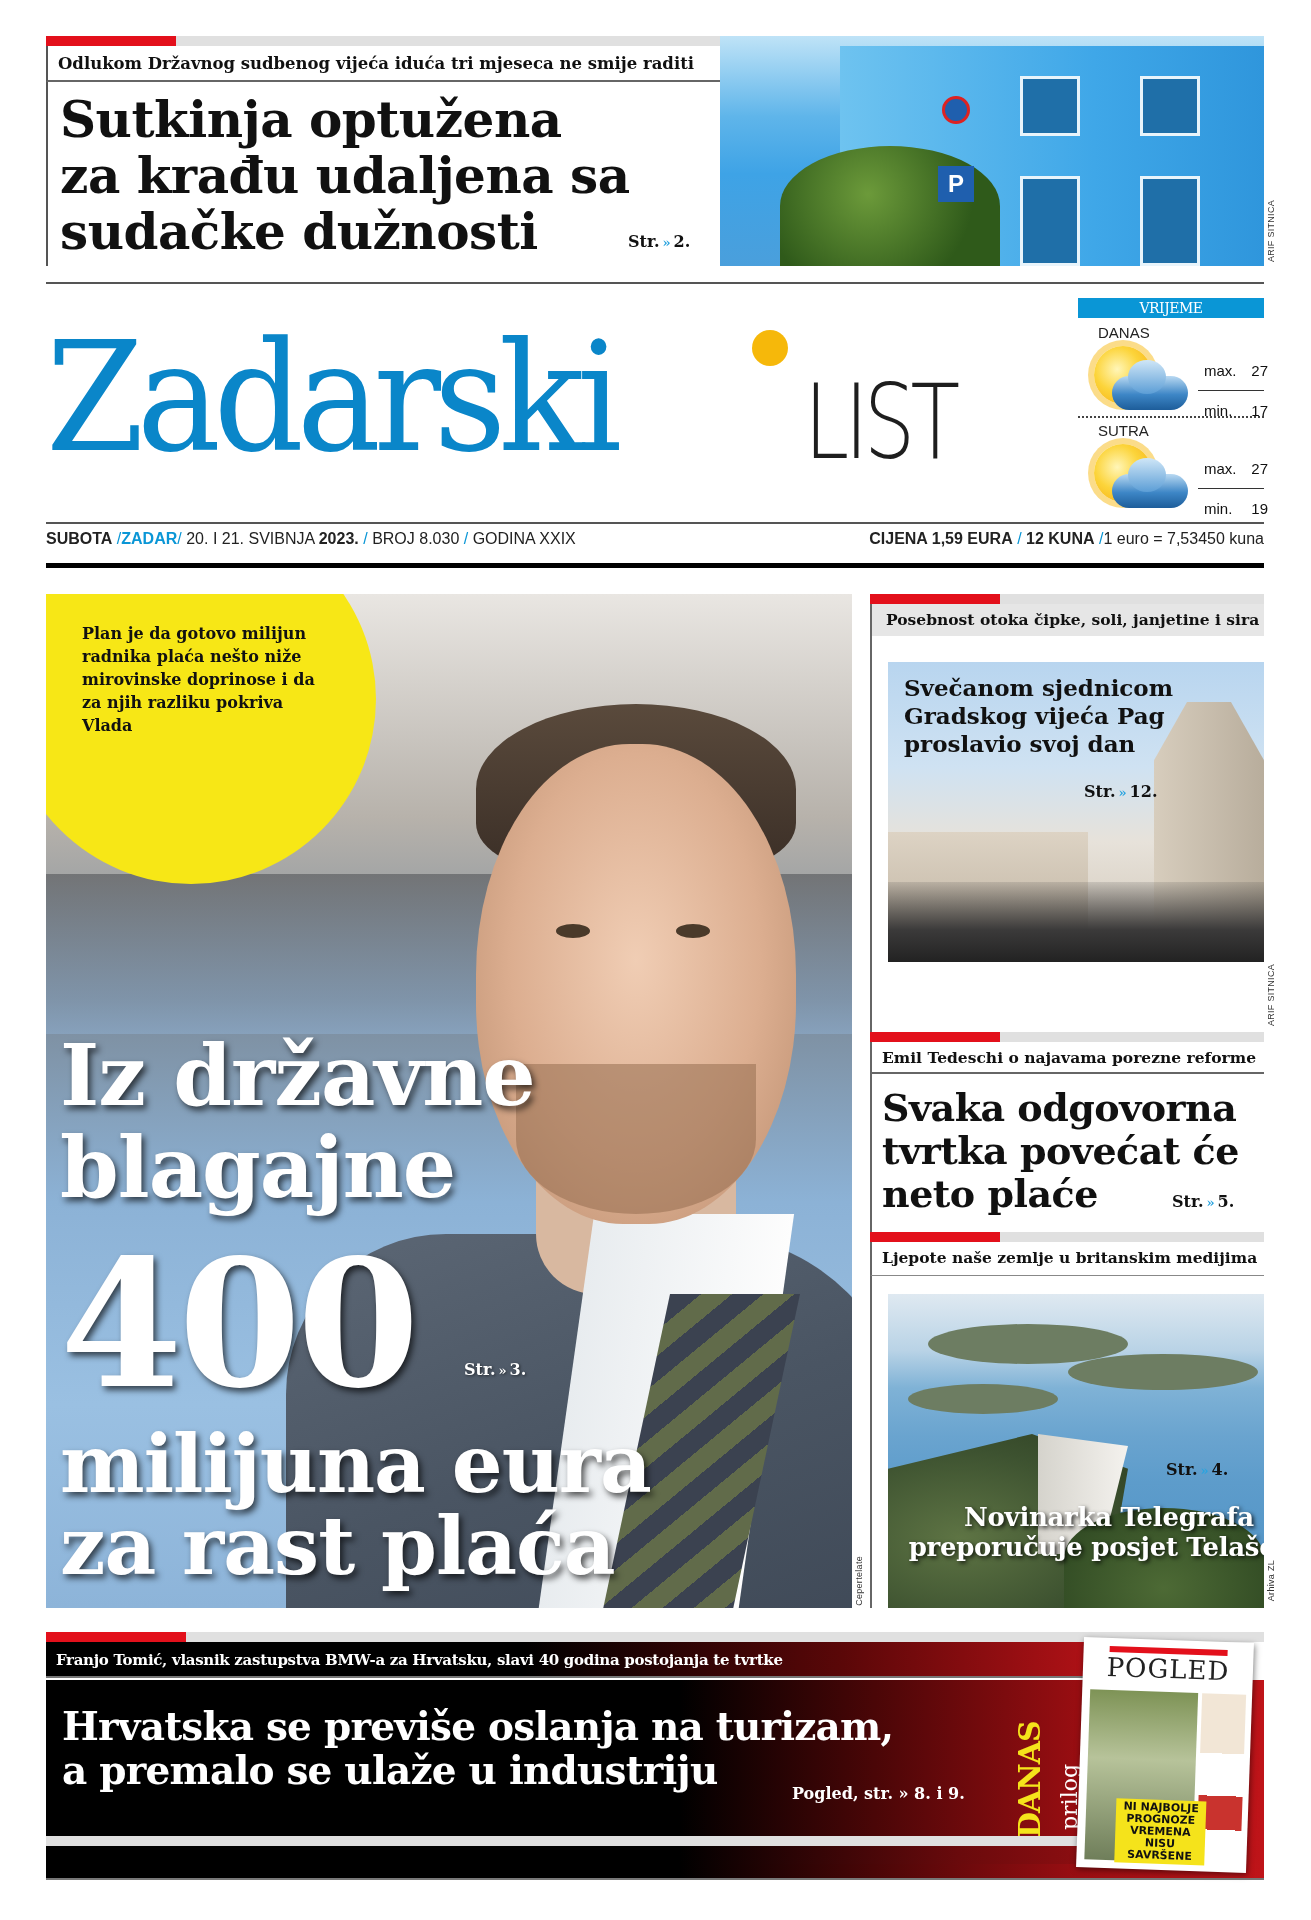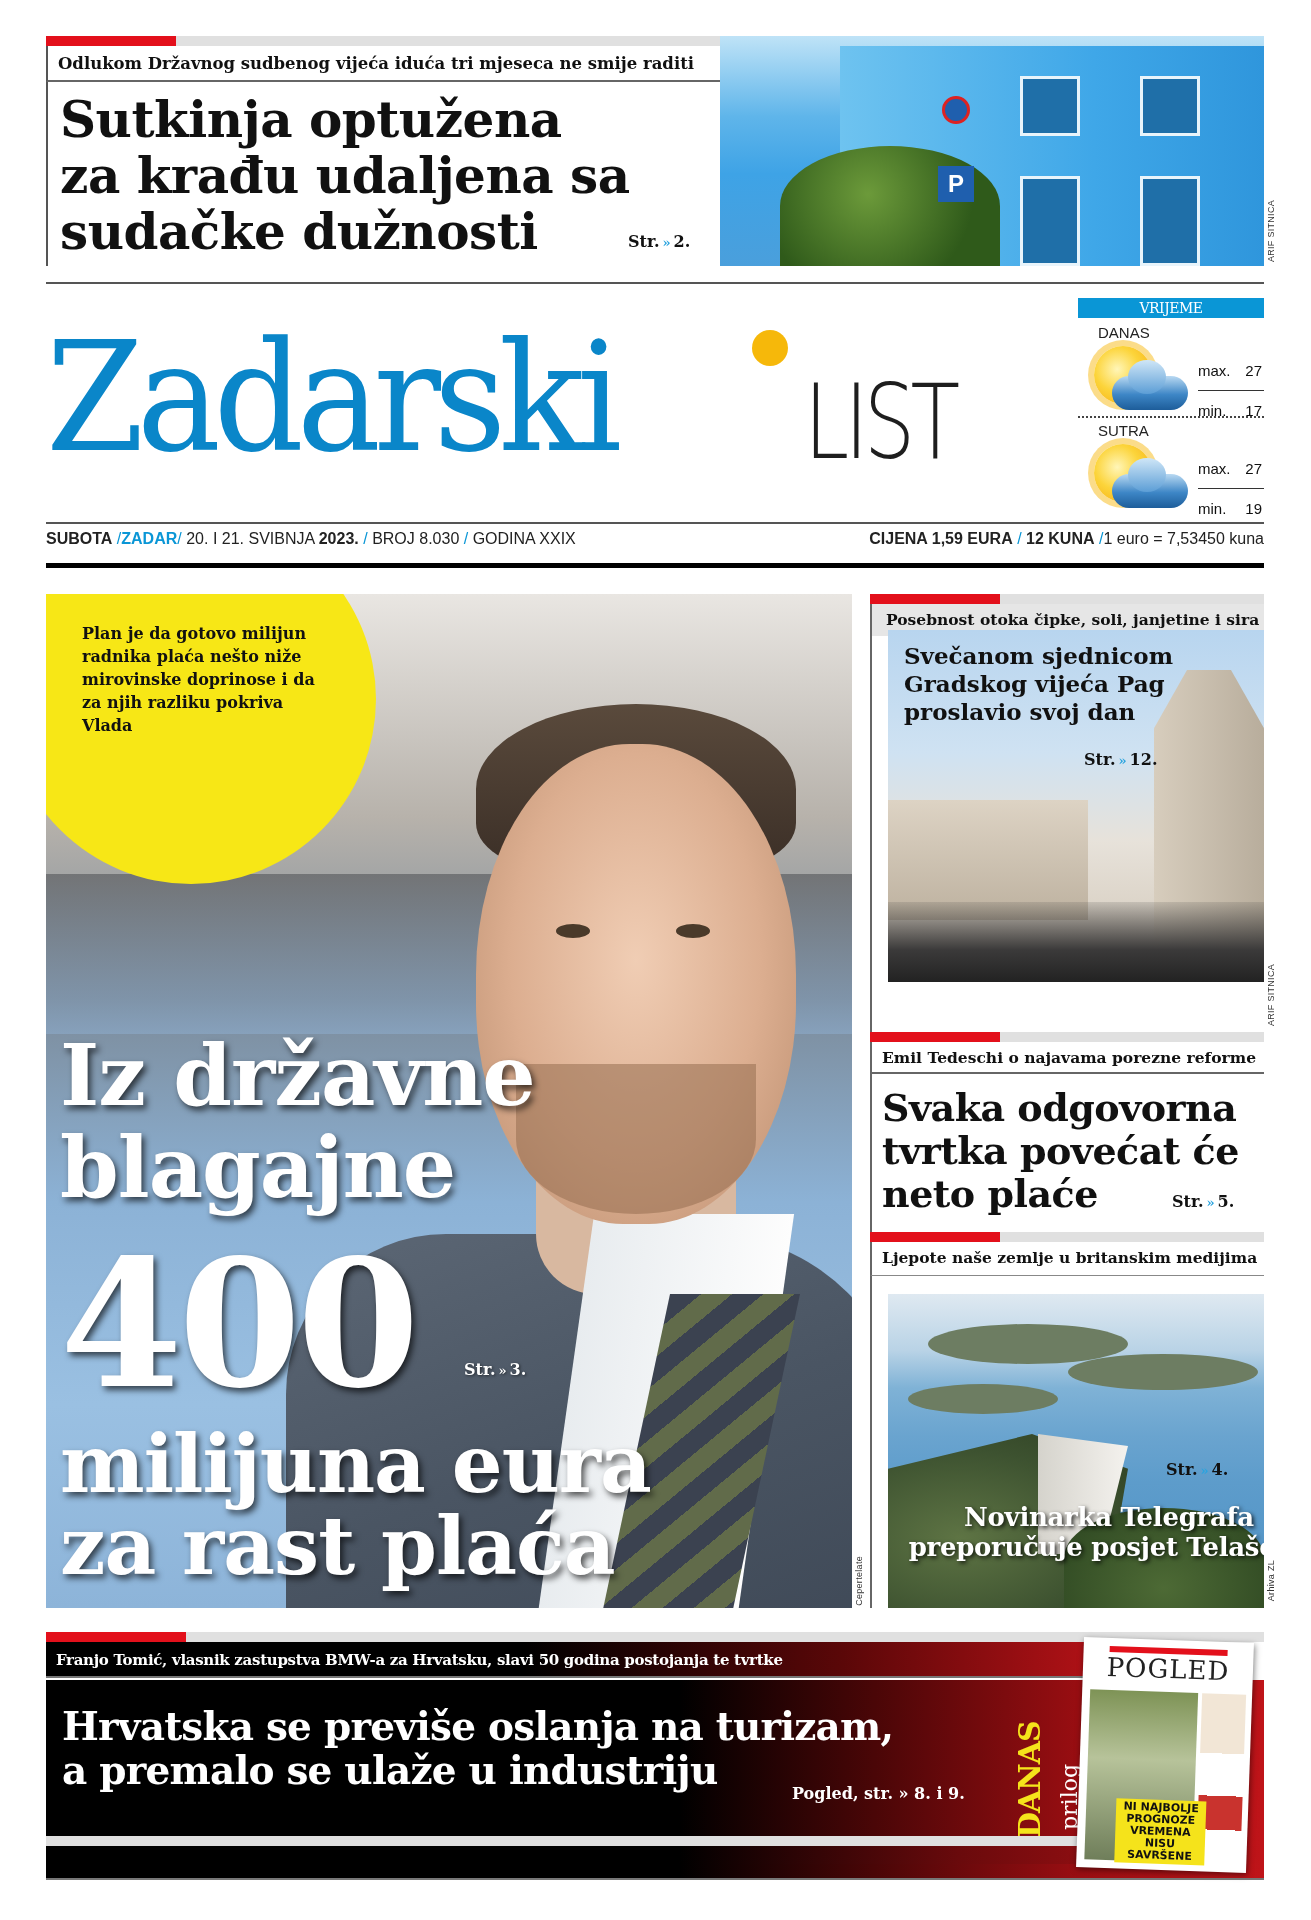--- a/index.html
+++ b/index.html
@@ -36,21 +36,21 @@
   .weather { left: 1078px; top: 298px; width: 186px; }
   .weather-title { width: 186px; height: 20px; background: #0a96d6; color: #fff; font-family: "DejaVu Serif", serif; font-size: 14px; text-align: center; line-height: 20px; letter-spacing: -0.5px; }
   .wday { position: relative; height: 98px; }
   .wday-label { position: absolute; left: 20px; top: 6px; font-family: "Liberation Sans", sans-serif; font-size: 15px; color: #222; }
   .wicon { position: absolute; left: 2px; top: 20px; width: 112px; height: 76px; }
   .wicon .sun { position: absolute; left: 14px; top: 8px; width: 58px; height: 58px; border-radius: 50%;
     background: radial-gradient(circle at 40% 40%, #fff6b8 0%, #fcd43a 45%, #f5a60b 100%); box-shadow: 0 0 0 6px rgba(247,186,20,0.5); }
   .wicon .cloud { position: absolute; left: 32px; top: 38px; width: 76px; height: 34px; border-radius: 18px;
     background: linear-gradient(180deg, #b9d9f2 0%, #3d86c6 55%, #1d5d9a 100%); }
   .wicon .cloud::before { content: ""; position: absolute; left: 16px; top: -16px; width: 38px; height: 34px; border-radius: 50%; background: linear-gradient(180deg,#cfe6f7,#5c9ed6); }
-  .wrow { position: absolute; left: 120px; font-family: "Liberation Sans", sans-serif; font-size: 15px; color: #111; width: 66px; }
+  .wrow { position: absolute; left: 126px; font-family: "Liberation Sans", sans-serif; font-size: 15px; color: #111; width: 66px; }
   .wrow .v { position: absolute; right: 2px; text-align: right; }
   .wrow.max { top: 44px; }
   .wrow.min { top: 84px; }
   .wline { position: absolute; left: 120px; top: 72px; width: 66px; height: 1px; background: #333; }
   .wdots { position: absolute; left: 0; bottom: -2px; width: 186px; border-top: 2px dotted #444; }
 
   .hr-mast { left: 46px; top: 522px; width: 1218px; height: 2px; background: #555; }
   .dateline { left: 46px; top: 530px; font-family: "Liberation Sans", sans-serif; font-size: 16px; color: #222; white-space: nowrap; }
   .dateline b { font-weight: 900; }
   .dateline .blue { color: #0a96d6; }
@@ -85,21 +85,21 @@
   .credit2 { left: 854px; top: 1556px; }
 
   
   .rc-redbar { position: absolute; width: 130px; height: 10px; background: #e3101b; }
   .rc-greybar { position: absolute; height: 10px; background: #e0e0e0; }
   .rc-kicker { position: absolute; left: 870px; width: 394px; font-family: "DejaVu Serif", serif; font-weight: bold; font-size: 15.5px; white-space: nowrap; padding: 6px 0 0 10px; border-left: 2px solid #666; }
   .k1 { top: 604px; height: 32px; background: #e6e6e6; padding-left: 14px; }
   .k2 { top: 1042px; height: 32px; border-bottom: 2px solid #666; }
   .k3 { top: 1242px; height: 34px; border-bottom: 1px solid #888; }
   .rc-frame { position: absolute; left: 870px; border-left: 2px solid #666; }
-  .pag-photo { left: 888px; top: 630px; width: 376px; height: 352px; overflow: hidden;
+  .pag-photo { left: 888px; top: 662px; width: 376px; height: 300px; overflow: hidden;
     background: linear-gradient(180deg, #b8d5ef 0%, #cfe2f2 35%, #e7e2da 60%, #cfc4b4 100%); }
   .pag-photo .church { position: absolute; right: 0; top: 40px; width: 110px; height: 324px; background: linear-gradient(90deg,#d7cdbd,#b8ad9c); clip-path: polygon(30% 0, 70% 0, 100% 18%, 100% 100%, 0 100%, 0 18%); }
   .pag-photo .houses { position: absolute; left: 0; top: 170px; width: 200px; height: 120px; background: linear-gradient(180deg,#ddd3c4,#bdb19f); }
   .pag-photo .crowd { position: absolute; left: 0; bottom: 0; width: 376px; height: 80px; background: linear-gradient(180deg, rgba(60,60,60,0.15), #3b3a3a 60%, #222); }
   .pag-head { position: absolute; left: 16px; top: 12px; width: 280px; font-family: "DejaVu Serif", serif; font-weight: 900; font-size: 23px; line-height: 28px; color: #111; }
   .pag-str { position: absolute; left: 196px; top: 120px; }
   .credit3 { left: 1266px; top: 964px; }
   .tedeschi-head { position: absolute; left: 882px; top: 1086px; width: 380px; font-family: "DejaVu Serif", serif; font-weight: 900; font-size: 38px; line-height: 43px; letter-spacing: -0.5px; color: #111; }
   .tedeschi-str { position: absolute; left: 1172px; top: 1192px; }
   .tel-photo { left: 888px; top: 1294px; width: 376px; height: 314px; overflow: hidden;
@@ -273,21 +273,21 @@
   <div class="bush"></div>
   <div class="strref tel-str">
     <span>Str.</span><span class="arr">»</span><span>4.</span>
   </div>
   <div class="tel-head">Novinarka Telegrafa preporučuje posjet Telašćici</div>
 </a>
 <div class="abs credit credit4">Arhiva ZL</div>
 
 <div class="abs bb-redbar"></div>
 <div class="abs bb-greybar"></div>
-<div class="abs bb-kicker">Franjo Tomić, vlasnik zastupstva BMW-a za Hrvatsku, slavi 50 godina postojanja te tvrtke</div>
+<div class="abs bb-kicker">Franjo Tomić, vlasnik zastupstva BMW-a za Hrvatsku, slavi 40 godina postojanja te tvrtke</div>
 <a class="abs bb-main">
   <div class="bb-head">
     <div>Hrvatska se previše oslanja na turizam,</div>
     <div>a premalo se ulaže u industriju</div>
   </div>
   <div class="strref bb-str">Pogled, str. » 8. i 9.</div>
   <div class="danas">DANAS</div>
   <div class="prilog">prilog</div>
 </a>
 <div class="abs bb-strip"></div>

